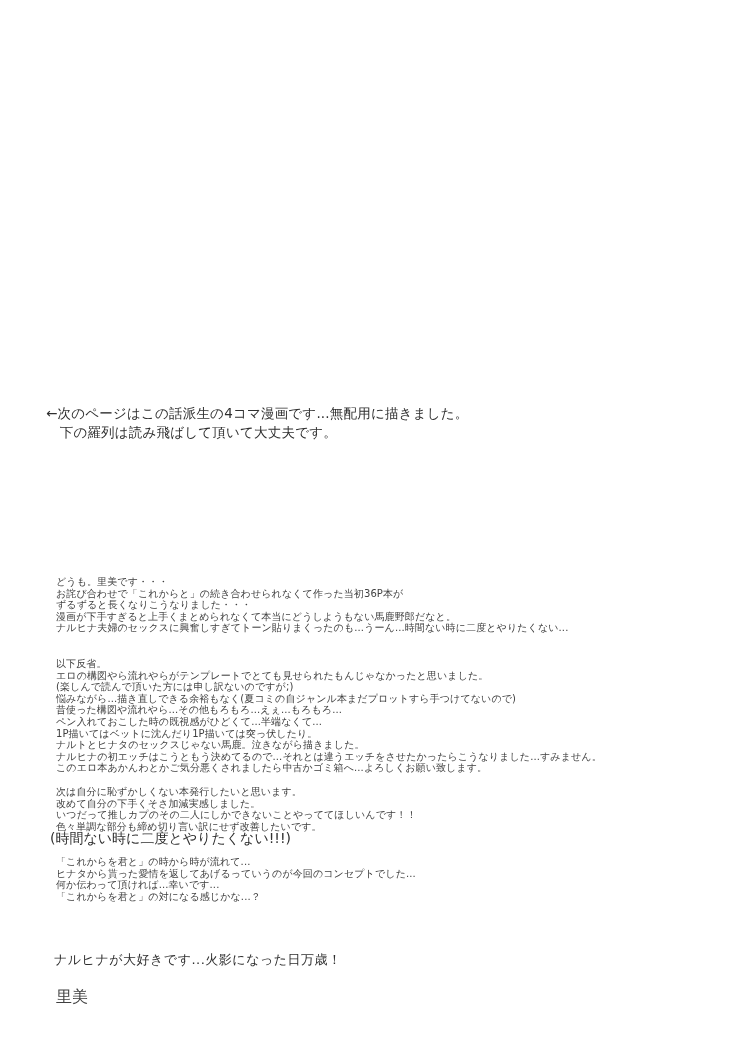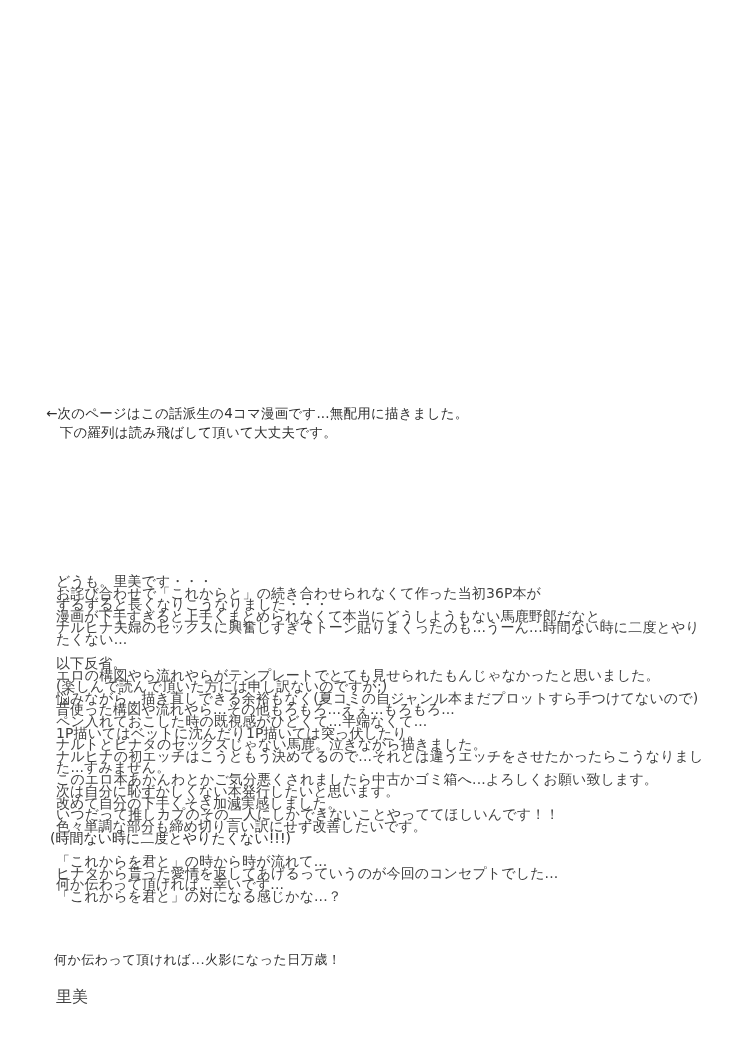--- a/index.html
+++ b/index.html
@@ -24,21 +24,21 @@
   }
   .note-top {
     left: 46px;
     top: 404px;
     font-size: 13.5px;
     line-height: 19px;
     letter-spacing: 0.2px;
     color: #2f2f2f;
   }
   .body-block {
-    font-size: 14px;
+    font-size: 10px;
     line-height: 11.6px;
     letter-spacing: 0.1px;
     color: #404040;
   }
   .greeting   { left: 56px; top: 576px; }
   .reflection { left: 56px; top: 658px; }
   .resolve    { left: 56px; top: 786px; }
   .resolve-aside {
     left: 50px;
     top: 830px;
@@ -88,16 +88,16 @@
 色々単調な部分も締め切り言い訳にせず改善したいです。</p>
 
   <p class="txt resolve-aside">(時間ない時に二度とやりたくない!!!)</p>
 
   <p class="txt body-block concept">「これからを君と」の時から時が流れて...
 ヒナタから貰った愛情を返してあげるっていうのが今回のコンセプトでした...
 何か伝わって頂ければ...幸いです...
 「これからを君と」の対になる感じかな...？</p>
 
 
-  <p class="txt closing">何か伝わって頂ければ...火影になった日万歳！</p>
+  <p class="txt closing">ナルヒナが大好きです...火影になった日万歳！</p>
 
   <p class="txt signature">里美</p>
 </div>
 
 </body></html>

